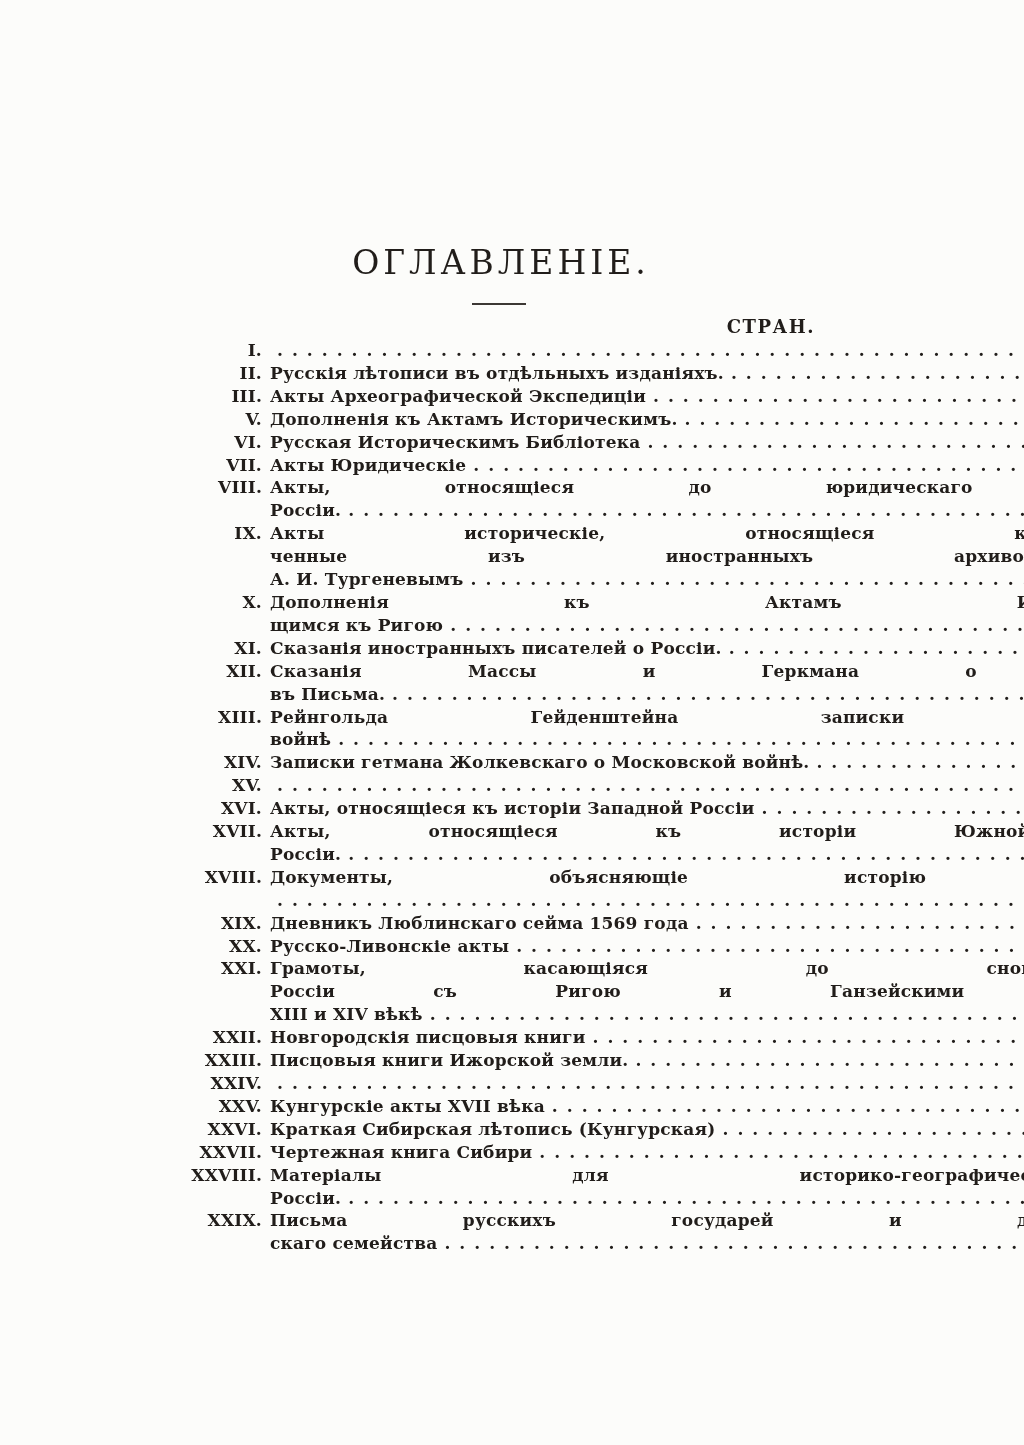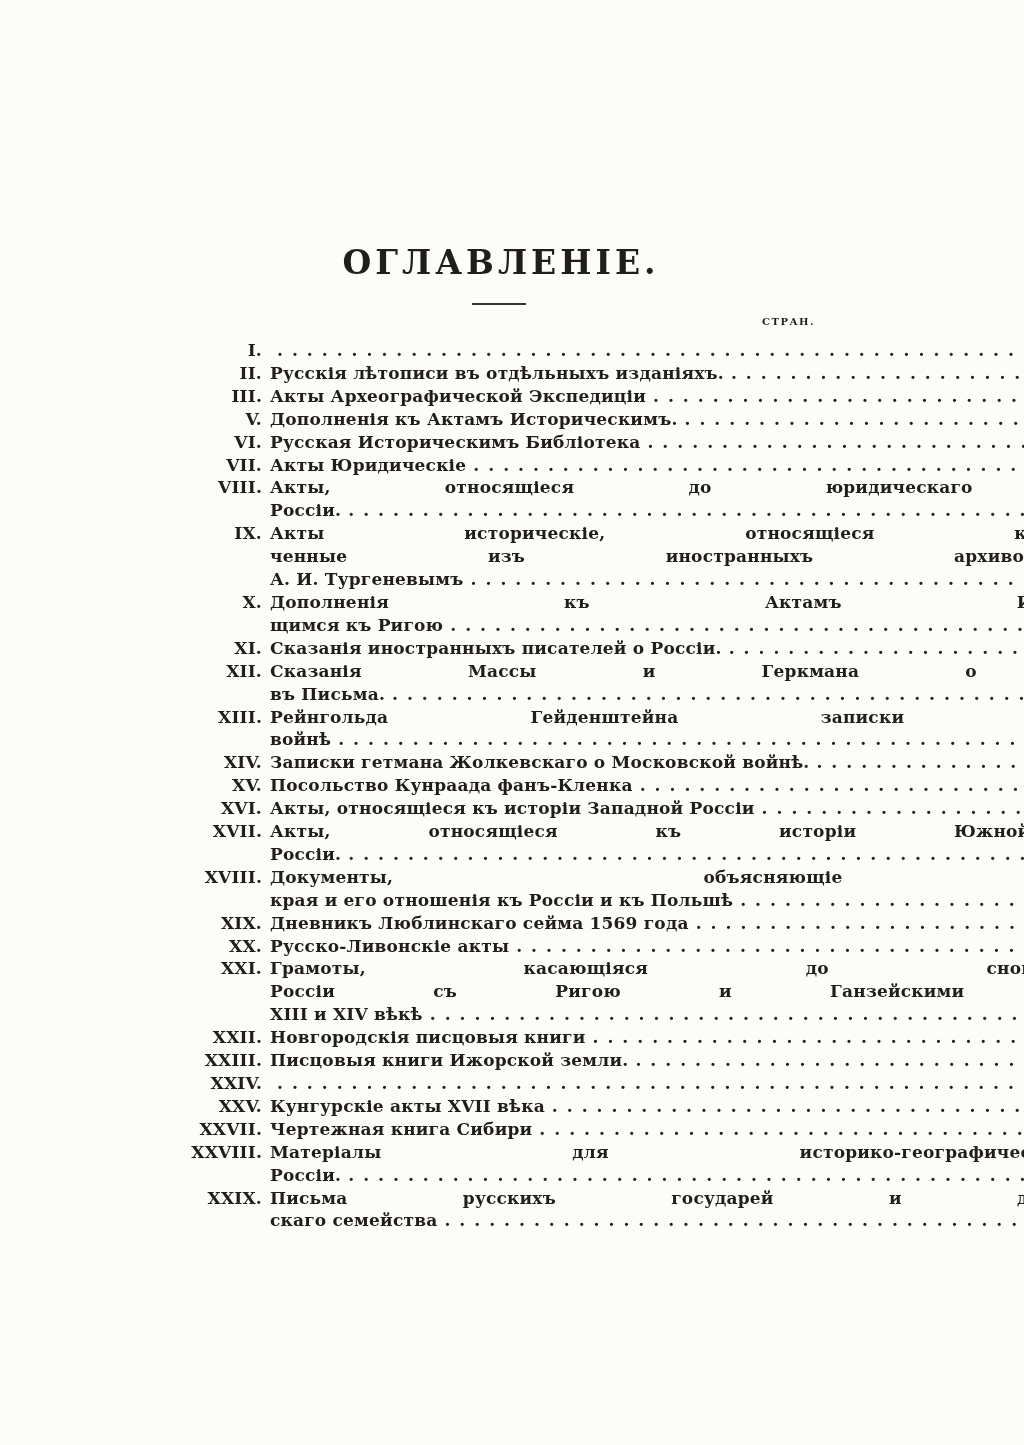--- a/index.html
+++ b/index.html
@@ -13,35 +13,35 @@
     color: var(--ink);
     font-family: "DejaVu Serif", "Liberation Serif", serif;
     position: relative;
     overflow: hidden;
   }
   .page-title {
     position: absolute;
     top: 243px; left: 0; width: 1002px;
     text-align: center;
     font-size: 33px;
-    font-weight: 700;
+    font-weight: 400;
     letter-spacing: 4px;
     white-space: nowrap;
   }
   .title-rule {
     position: absolute;
     top: 303px; left: 472px;
     width: 54px; height: 0;
     border-top: 2px solid #3c3834;
   }
   .col-header {
     position: absolute;
     top: 316px; left: 183px; width: 632px;
     text-align: right;
-    font-size: 10px;
+    font-size: 18px;
     font-weight: 700;
     letter-spacing: 1.5px;
   }
   .toc {
     position: absolute;
     top: 339px; left: 183px; width: 632px;
     font-size: 17px;
     font-weight: 700;
     line-height: 22.9px;
     letter-spacing: 0.2px;
@@ -205,21 +205,20 @@
         <div class="line last">
           <span class="text">Записки гетмана Жолкевскаго о Московской войнѣ.</span>
           <span class="leader"></span>
         </div>
       </div>
     </div>
     <div class="entry">
       <div class="numeral">XV.</div>
       <div class="body">
         <div class="line last">
-          <span class="text">Посольство Кунраада фанъ-Кленка</span>
           <span class="leader"></span>
         </div>
       </div>
     </div>
     <div class="entry">
       <div class="numeral">XVI.</div>
       <div class="body">
         <div class="line last">
           <span class="text">Акты, относящіеся къ исторіи Западной Россіи</span>
           <span class="leader"></span>
@@ -234,21 +233,20 @@
           <span class="text">Россіи.</span>
           <span class="leader"></span>
         </div>
       </div>
     </div>
     <div class="entry">
       <div class="numeral">XVIII.</div>
       <div class="body">
         <div class="line fill">Документы, объясняющіе исторію Западно-Русскаго</div>
         <div class="line last">
-          <span class="text">края и его отношенія къ Россіи и къ Польшѣ</span>
           <span class="leader"></span>
         </div>
       </div>
     </div>
     <div class="entry">
       <div class="numeral">XIX.</div>
       <div class="body">
         <div class="line last">
           <span class="text">Дневникъ Люблинскаго сейма 1569 года</span>
           <span class="leader"></span>
@@ -299,20 +297,29 @@
         <div class="line last">
           <span class="leader"></span>
         </div>
       </div>
     </div>
     <div class="entry">
       <div class="numeral">XXV.</div>
       <div class="body">
         <div class="line last">
           <span class="text">Кунгурскіе акты XVII вѣка</span>
+          <span class="leader"></span>
+        </div>
+      </div>
+    </div>
+    <div class="entry">
+      <div class="numeral">XXVI.</div>
+      <div class="body">
+        <div class="line last">
+          <span class="text">Краткая Сибирская лѣтопись (Кунгурская)</span>
           <span class="leader"></span>
         </div>
       </div>
     </div>
     <div class="entry">
       <div class="numeral">XXVII.</div>
       <div class="body">
         <div class="line last">
           <span class="text">Чертежная книга Сибири</span>
           <span class="leader"></span>

